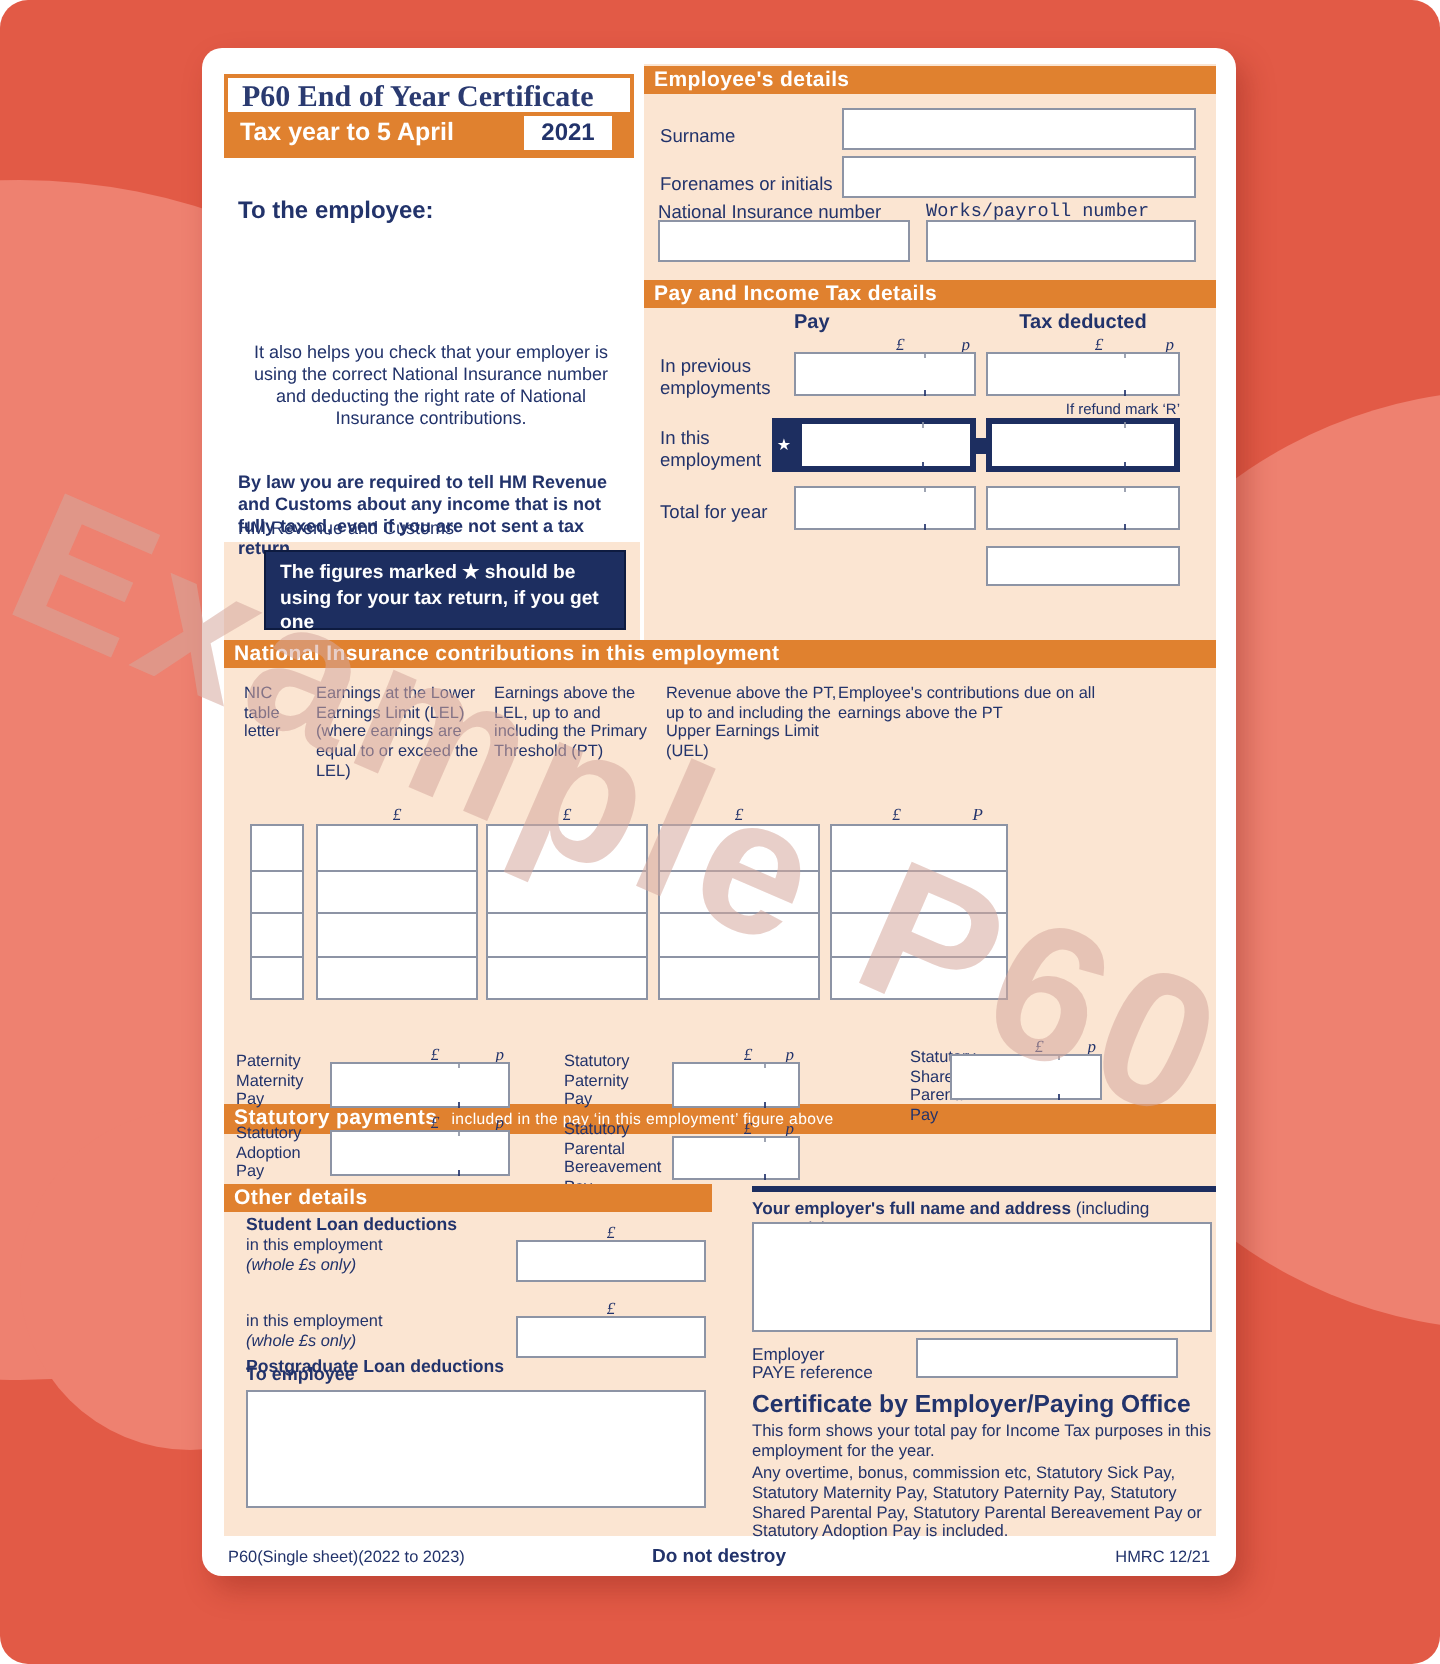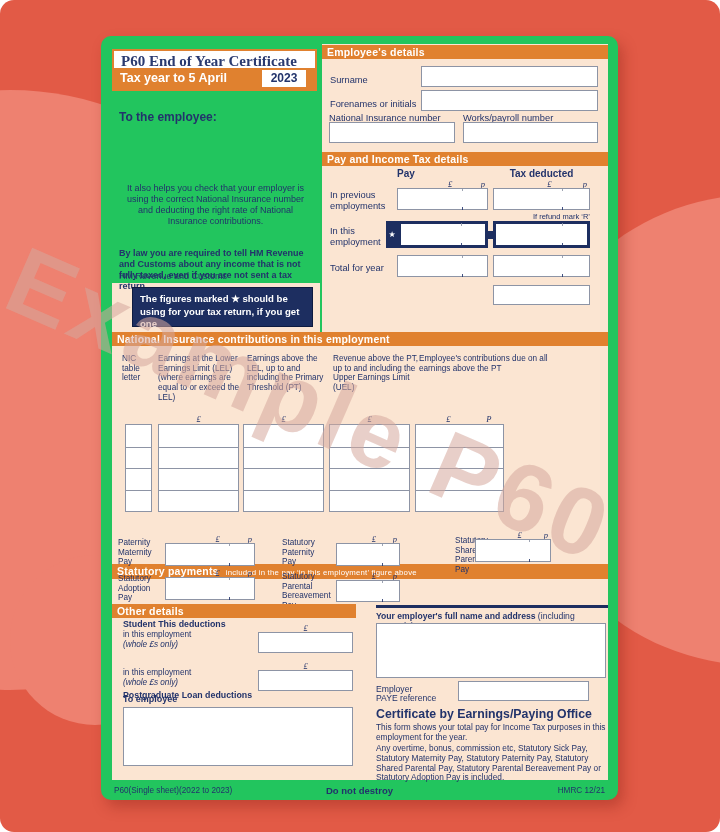--- a/index.html
+++ b/index.html
@@ -3,21 +3,21 @@
 <meta charset="utf-8">
 <style>
   :root{
     --orange:#e0812f; --peach:#fbe5d2; --navy:#22336b; --navy-dark:#1d2e60;
     --red:#e25a46; --red-light:#ee8170; --border:#8d94a5;
   }
   *{box-sizing:border-box; margin:0; padding:0;}
   body{background:#fff; font-family:"Liberation Sans", sans-serif; width:720px; height:832px;}
   .screen{position:relative; width:720px; height:832px; background:var(--red); border-radius:14px; overflow:hidden;}
   .blob{position:absolute; border-radius:50%; background:var(--red-light);}
-  .card{position:absolute; left:101px; top:36px; width:517px; height:764px; background:#22c55e; border-radius:10px;
+  .card{position:absolute; left:101px; top:24px; width:517px; height:764px; background:#ffffff; border-radius:10px;
         box-shadow:5px 7px 14px rgba(130,30,20,.35);}
   .panel{position:absolute; background:var(--peach);}
   .hdr{position:absolute; background:var(--orange); color:#fff; font-weight:bold; font-size:10.5px; line-height:14px; padding-left:5px; letter-spacing:.2px;}
   .lbl{position:absolute; color:var(--navy); font-size:9.3px; line-height:1.18;}
   .lbls{position:absolute; color:var(--navy); font-size:8.2px; line-height:1.18;}
   .b{font-weight:bold;}
   .it{font-style:italic;}
   .box{position:absolute; background:#fff; border:1px solid var(--border);}
   .nbox{position:absolute; background:#fff; border:3px solid var(--navy-dark);}
   .tick{position:absolute; left:72%; top:-1px; bottom:-1px; width:1px; opacity:.85;
@@ -54,38 +54,38 @@
   <div class="card">
 
     <div class="panel" style="left:11px; top:247px; width:208px; height:49px;"></div>
     <div class="panel" style="left:221px; top:8px; width:286px; height:288px;"></div>
     <div class="panel" style="left:11px; top:296px; width:496px; height:448px;"></div>
 
     <div class="title-box">
       <div class="title-text">P60 End of Year Certificate</div>
       <div class="banner">
         <span>Tax year to 5 April</span>
-        <span class="year-box">2023</span>
+        <span class="year-box">2021</span>
       </div>
     </div>
 
     <div class="lbl b" style="left:18px; top:74px; font-size:12px;">To the employee:</div>
     <div class="lbl" style="left:18px; top:147px; width:193px; font-size:9px; line-height:11px;text-align:center;">It also helps you check that your employer is using the correct National Insurance number and deducting the right rate of National Insurance contributions.</div>
     <div class="lbl b" style="left:18px; top:191px; width:196px; font-size:9px; line-height:11px;margin-top:21px;">By law you are required to tell HM Revenue and Customs about any income that is not fully taxed, even if you are not sent a tax return.</div>
     <div class="lbl" style="left:18px; top:235px; font-size:9px;">HM Revenue and Customs</div>
     <div class="note-box">The figures marked ★ should be using for your tax return, if you get one</div>
 
     <div class="hdr" style="left:221px; top:9px; width:286px; height:14px;">Employee's details</div>
     <div class="lbl" style="left:229px; top:39px;">Surname</div>
     <div class="box" style="left:320px; top:30px; width:177px; height:21px;"></div>
     <div class="lbl" style="left:229px; top:63px;">Forenames or initials</div>
     <div class="box" style="left:320px; top:54px; width:177px; height:21px;"></div>
     <div class="lbl" style="left:228px; top:77px;">National Insurance number</div>
     <div class="box" style="left:228px; top:86px; width:126px; height:21px;"></div>
-    <div class="lbl" style="left:362px; top:77px;">Works/payroll number</div>
+    <div class="lbl" style="left:362px; top:77px;font-family:Liberation Mono, monospace;">Works/payroll number</div>
     <div class="box" style="left:362px; top:86px; width:135px; height:21px;"></div>
 
     <div class="hdr" style="left:221px; top:116px; width:286px; height:14px;">Pay and Income Tax details</div>
     <div class="lbl b" style="left:296px; top:132px; width:91px; font-size:10px;">Pay</div>
     <div class="lbl b" style="left:392px; top:132px; width:97px; font-size:10px; text-align:center;">Tax deducted</div>
 
     <div class="marks" style="left:296px; top:143px; width:91px;">
       <span class="pnd">£</span>
       <span class="pnc">p</span>
     </div>
@@ -215,21 +215,21 @@
     <div class="lbls" style="left:181px; top:536px; width:52px;">Statutory Parental Bereavement Pay</div>
     <div class="marks" style="left:235px; top:535px; width:64px;">
         <span class="pnd">£</span>
         <span class="pnc">p</span>
       </div>
     <div class="box" style="left:235px; top:544px; width:64px; height:22px;">
         <div class="tick"></div>
       </div>
 
     <div class="hdr" style="left:11px; top:568px; width:244px; height:14px;">Other details</div>
-    <div class="lbls b" style="left:22px; top:583px; width:130px; font-size:8.8px;">Student This deductions</div>
+    <div class="lbls b" style="left:22px; top:583px; width:130px; font-size:8.8px;">Student Loan deductions</div>
     <div class="lbls" style="left:22px; top:594px;">in this employment</div>
     <div class="lbls it" style="left:22px; top:604px;">(whole £s only)</div>
     <div class="marks-c" style="left:157px; top:587px; width:95px;">£</div>
     <div class="box" style="left:157px; top:596px; width:95px; height:21px;"></div>
 
     <div class="lbls b" style="left:22px; top:621px; width:140px; font-size:8.8px;margin-top:33px;">Postgraduate Loan deductions</div>
     <div class="lbls" style="left:22px; top:632px;">in this employment</div>
     <div class="lbls it" style="left:22px; top:642px;">(whole £s only)</div>
     <div class="marks-c" style="left:157px; top:625px; width:95px;">£</div>
     <div class="box" style="left:157px; top:634px; width:95px; height:21px;"></div>
@@ -239,21 +239,21 @@
 
     <div class="navybar" style="left:275px; top:569px; width:232px; height:3px;"></div>
     <div class="lbls" style="left:275px; top:575px; width:232px; font-size:8.6px;">
       <span class="b">Your employer's full name and address</span><span> (including postcode)</span>
     </div>
     <div class="box" style="left:275px; top:587px; width:230px; height:55px;"></div>
     <div class="lbls" style="left:275px; top:648px; font-size:8.6px;">Employer</div>
     <div class="lbls" style="left:275px; top:657px; font-size:8.6px;">PAYE reference</div>
     <div class="box" style="left:357px; top:645px; width:131px; height:20px;"></div>
 
-    <div class="cert-h" style="left:275px; top:671px;">Certificate by Earnings/Paying Office</div>
+    <div class="cert-h" style="left:275px; top:671px;">Certificate by Employer/Paying Office</div>
     <div class="lbls" style="left:275px; top:687px; width:232px; font-size:8.3px; line-height:9.8px;">This form shows your total pay for Income Tax purposes in this employment for the year.</div>
     <div class="lbls" style="left:275px; top:708px; width:234px; font-size:8.3px; line-height:9.8px;">Any overtime, bonus, commission etc, Statutory Sick Pay, Statutory Maternity Pay, Statutory Paternity Pay, Statutory Shared Parental Pay, Statutory Parental Bereavement Pay or Statutory Adoption Pay is included.</div>
 
     <div class="foot" style="left:13px; top:750px;">P60(Single sheet)(2022 to 2023)</div>
     <div class="foot b" style="left:0; top:749px; width:100%; text-align:center; font-size:9.5px;">Do not destroy</div>
     <div class="foot" style="left:404px; top:750px; width:100px; text-align:right;">HMRC 12/21</div>
   </div>
 
   <div class="watermark">Example P60</div>
 </div>

